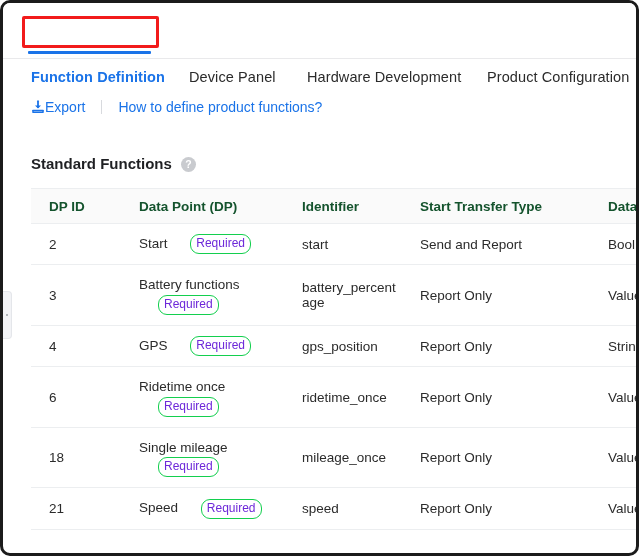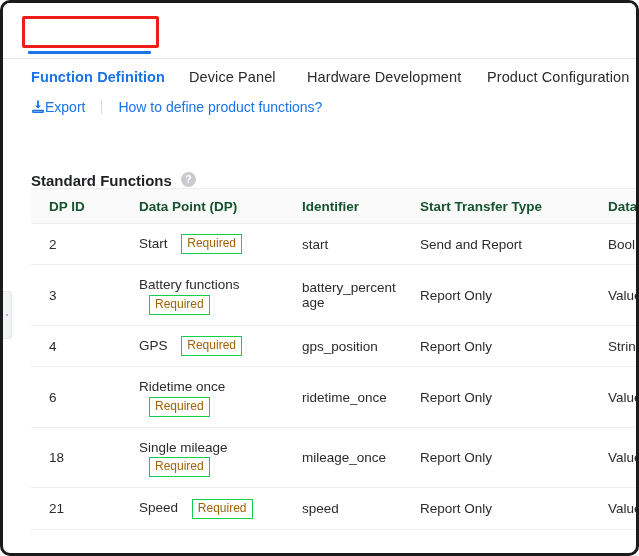--- a/index.html
+++ b/index.html
@@ -132,23 +132,23 @@
     color: #1a73e8;
     font-size: 14px;
     cursor: pointer;
     white-space: nowrap;
   }
 
   
   #section {
     position: absolute;
     left: 28px;
-    top: 169px;
+    top: 152px;
     display: flex;
-    align-items: flex-start;
+    align-items: flex-end;
     gap: 9px;
   }
   #section-title {
     font-size: 15px;
     font-weight: bold;
     color: #1f2023;
     white-space: nowrap;
   }
   #help-icon {
     width: 15px;
@@ -200,28 +200,28 @@
   .col-idf  { width: 100px; padding-left: 18px !important; margin-top: 48px; }
   .col-dtt  { width: 170px; padding-left: 18px !important; }
   .col-dt   { width: 98px;  padding-left: 18px !important; }
 
   .dp-cell {
     line-height: 19px;
   }
   .badge {
     display: inline-block;
     border: 1px solid #13cf4e;
-    color: #a16207;
-    border-radius: 0;
+    color: #6d28d9;
+    border-radius: 9px;
     font-size: 12px;
     line-height: 15px;
     padding: 1px 5px 2px 5px;
     white-space: nowrap;
     vertical-align: middle;
-    margin-left: 10px;
+    margin-left: 19px;
   }
 </style>
 </head>
 <body>
 
 <div id="frame">
 
   <div id="tabbar">
     <div class="tab active" id="tab-0">Function Definition</div>
     <div class="tab" id="tab-1">Device Panel</div>

